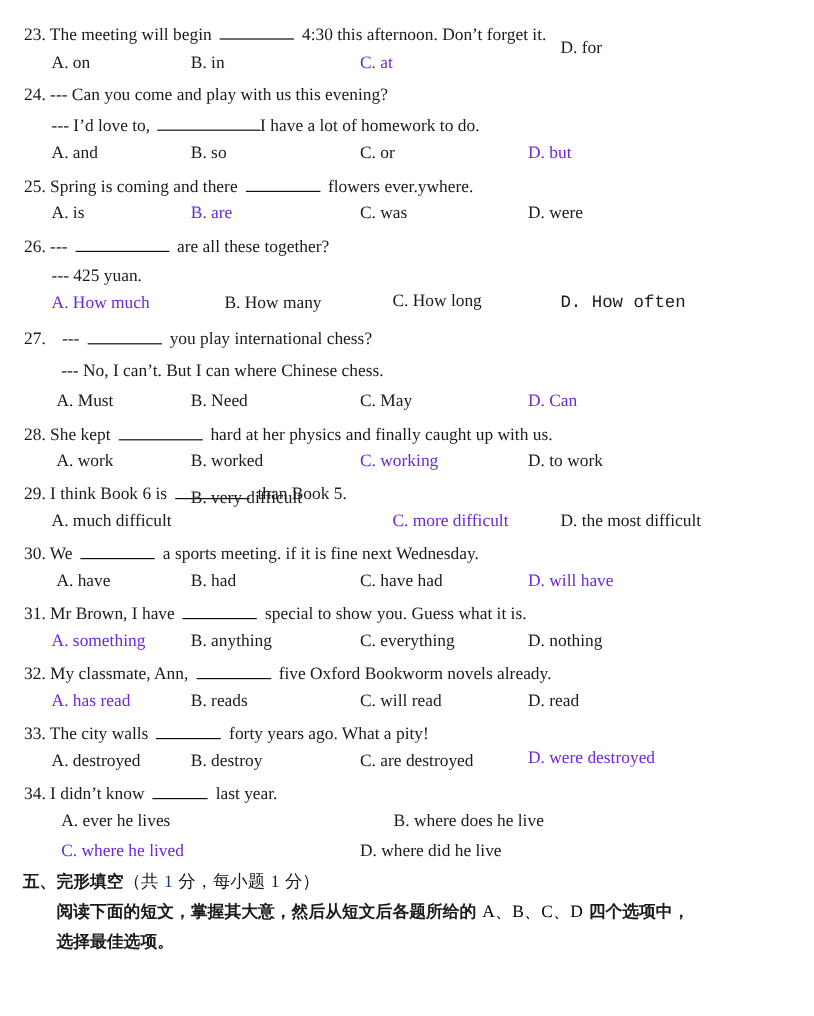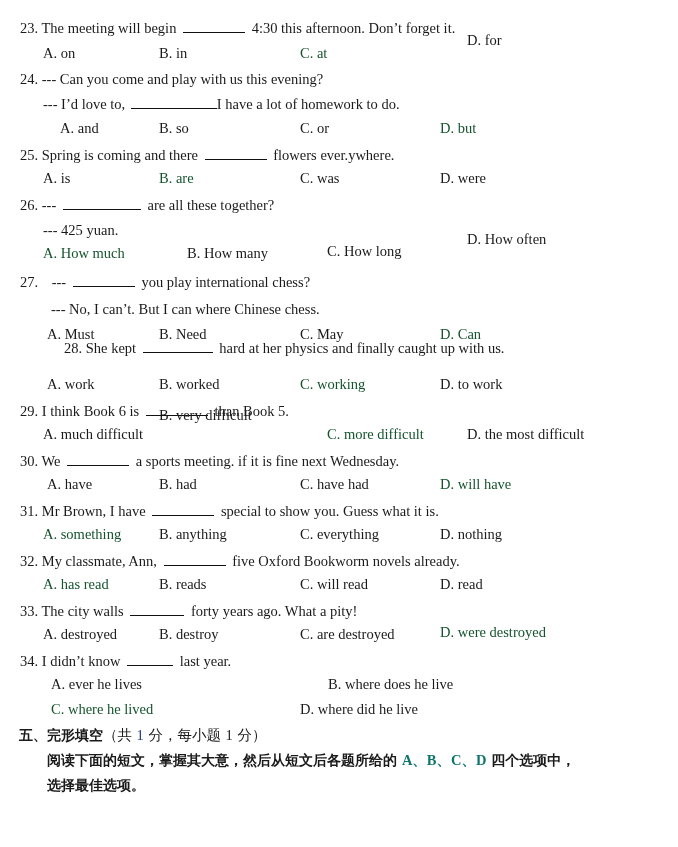--- a/index.html
+++ b/index.html
@@ -1,20 +1,20 @@
 <!DOCTYPE html>
 <html><head>
 <meta charset="utf-8">
 <style>
   html, body { margin: 0; padding: 0; background: #ffffff; }
   body { width: 678px; height: 847px; position: relative; overflow: hidden;
          font-family: "Liberation Serif", "DejaVu Serif", serif; font-size: 14.5px; color: #1a1a1a; }
   .line { position: absolute; left: 0; height: 20px; line-height: 20px; white-space: nowrap; }
   .abs { position: absolute; white-space: nowrap; }
-  .red { color: #14532d; }
+  .red { color: #6d28d9; }
   .blank { display: inline-block; border-bottom: 1px solid #111; height: 14px; vertical-align: baseline; margin: 0 3px; }
   .cn { font-family: "DejaVu Sans", sans-serif; }
   .cn-bold { font-family: "DejaVu Sans", sans-serif; font-weight: bold; font-size: 14px; }
   .num-blue { color: #1a3a7a; }
 </style>
 </head>
 <body>
 
 <div class="line" style="top:18px;left:20px;">
   <span>23.</span>
@@ -28,21 +28,21 @@
 <span class="abs" style="top:32px;left:467px;">D. for</span>
 
 <div class="line" style="top:69px;left:20px;">
   <span>24.</span>
   <span>--- Can you come and play with us this evening?</span>
 </div>
 <div class="line" style="top:94px;left:43px;">
   <span>--- I’d love to,</span>
   <span class="blank" style="width:86px;margin-left:2px;margin-right:0;"></span><span>I have a lot of homework to do.</span>
 </div>
-<span class="abs" style="top:120px;left:43px;margin-left:17px;">A. and</span>
+<span class="abs" style="top:120px;left:43px;">A. and</span>
 <span class="abs" style="top:120px;left:159px;">B. so</span>
 <span class="abs" style="top:120px;left:300px;">C. or</span>
 <span class="abs red" style="top:120px;left:440px;">D. but</span>
 
 <div class="line" style="top:145px;left:20px;">
   <span>25.</span>
   <span>Spring is coming and there</span>
   <span class="blank" style="width:62px;"></span>
   <span>flowers ever.ywhere.</span>
 </div>
@@ -56,37 +56,37 @@
   <span>---</span>
   <span class="blank" style="width:78px;"></span>
   <span>are all these together?</span>
 </div>
 <div class="line" style="top:220px;left:43px;">
   <span>--- 425 yuan.</span>
 </div>
 <span class="abs red" style="top:245px;left:43px;">A. How much</span>
 <span class="abs" style="top:245px;left:187px;">B. How many</span>
 <span class="abs" style="top:243px;left:327px;">C. How long</span>
-<span class="abs" style="top:231px;left:467px;">D. How often</span>
+<span class="abs" style="top:245px;left:467px;font-family:Liberation Mono, monospace;">D. How often</span>
 
 <div class="line" style="top:272px;left:20px;">
   <span style="display:inline-block;width:28px;">27.</span>
   <span>---</span>
   <span class="blank" style="width:62px;"></span>
   <span>you play international chess?</span>
 </div>
 <div class="line" style="top:299px;left:51px;">
   <span>--- No, I can’t. But I can where Chinese chess.</span>
 </div>
 <span class="abs" style="top:326px;left:47px;">A. Must</span>
 <span class="abs" style="top:326px;left:159px;">B. Need</span>
 <span class="abs" style="top:326px;left:300px;">C. May</span>
 <span class="abs red" style="top:326px;left:440px;">D. Can</span>
 
-<div class="line" style="top:338px;left:20px;margin-left:44px;">
+<div class="line" style="top:352px;left:20px;">
   <span>28.</span>
   <span>She kept</span>
   <span class="blank" style="width:70px;"></span>
   <span>hard at her physics and finally caught up with us.</span>
 </div>
 <span class="abs" style="top:376px;left:47px;">A. work</span>
 <span class="abs" style="top:376px;left:159px;">B. worked</span>
 <span class="abs red" style="top:376px;left:300px;">C. working</span>
 <span class="abs" style="top:376px;left:440px;">D. to work</span>
 
@@ -153,17 +153,17 @@
 </div>
 <span class="abs" style="top:676px;left:51px;">A. ever he lives</span>
 <span class="abs" style="top:676px;left:328px;">B. where does he live</span>
 <span class="abs red" style="top:701px;left:51px;">C. where he lived</span>
 <span class="abs" style="top:701px;left:300px;">D. where did he live</span>
 
 <div class="line" style="top:725px;left:19px;">
   <span class="cn-bold">五、</span><span class="cn-bold">完形填空</span><span class="cn">（共 </span><span class="num-blue">1</span><span class="cn"> 分，每小题 </span><span>1</span><span class="cn"> 分）</span>
 </div>
 <div class="line" style="top:750px;left:47px;">
-  <span class="cn-bold">阅读下面的短文，掌握其大意，然后从短文后各题所给的 </span><span style="font-weight:bold;color:#0f766e;">A、B、C、D</span><span class="cn-bold"> 四个选项中，</span>
+  <span class="cn-bold">阅读下面的短文，掌握其大意，然后从短文后各题所给的 </span><span style="font-weight:normal;color:#000000;">A、B、C、D</span><span class="cn-bold"> 四个选项中，</span>
 </div>
 <div class="line" style="top:775px;left:47px;">
   <span class="cn-bold">选择最佳选项。</span>
 </div>
 
 </body></html>

